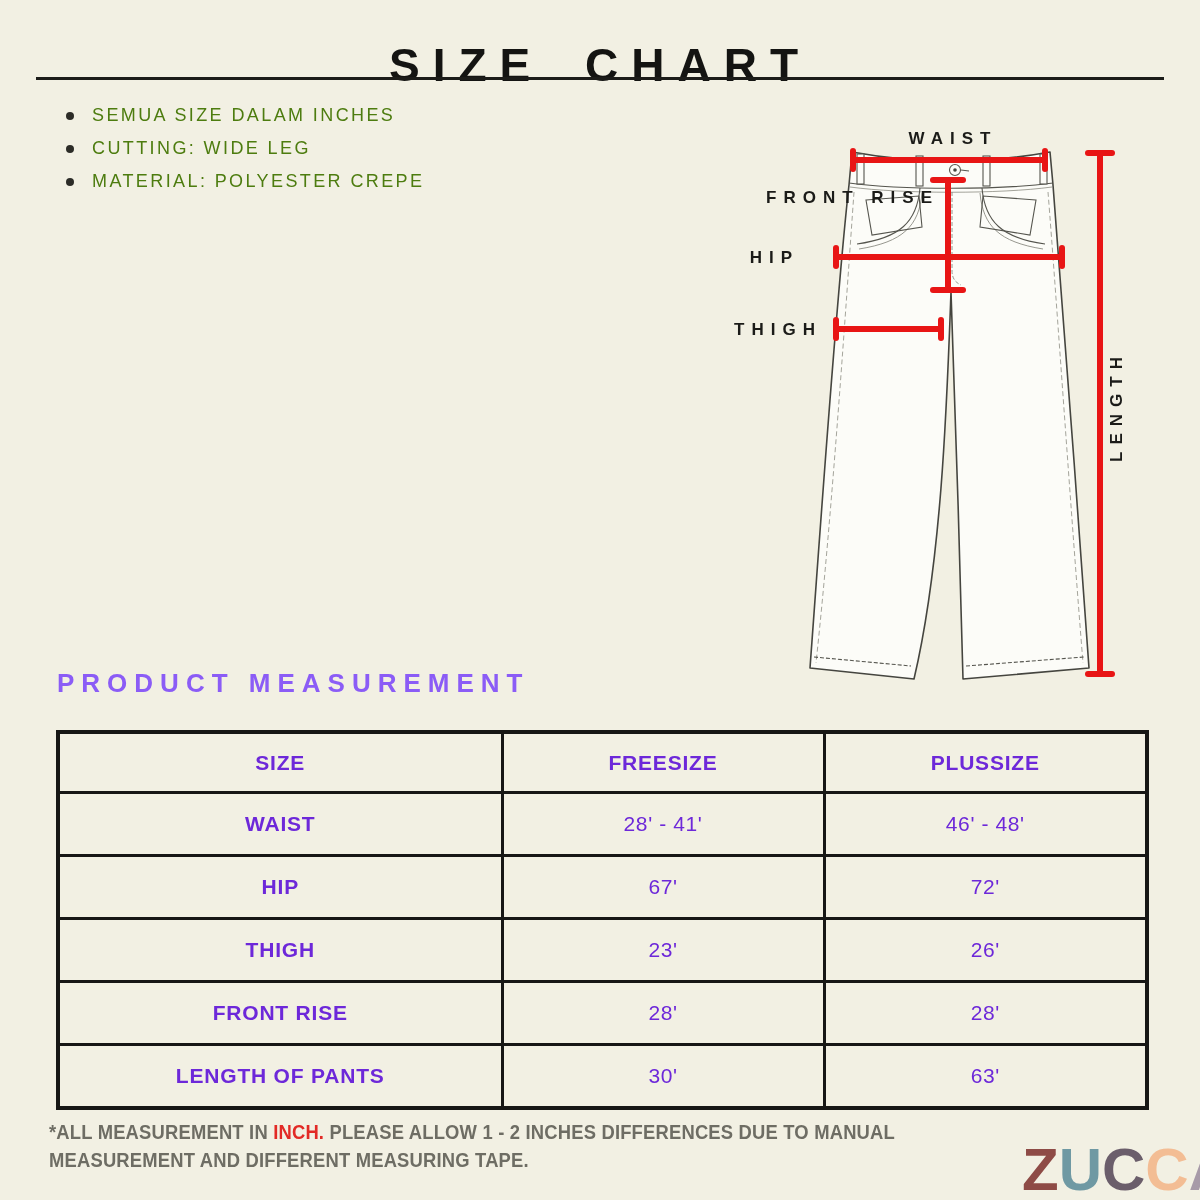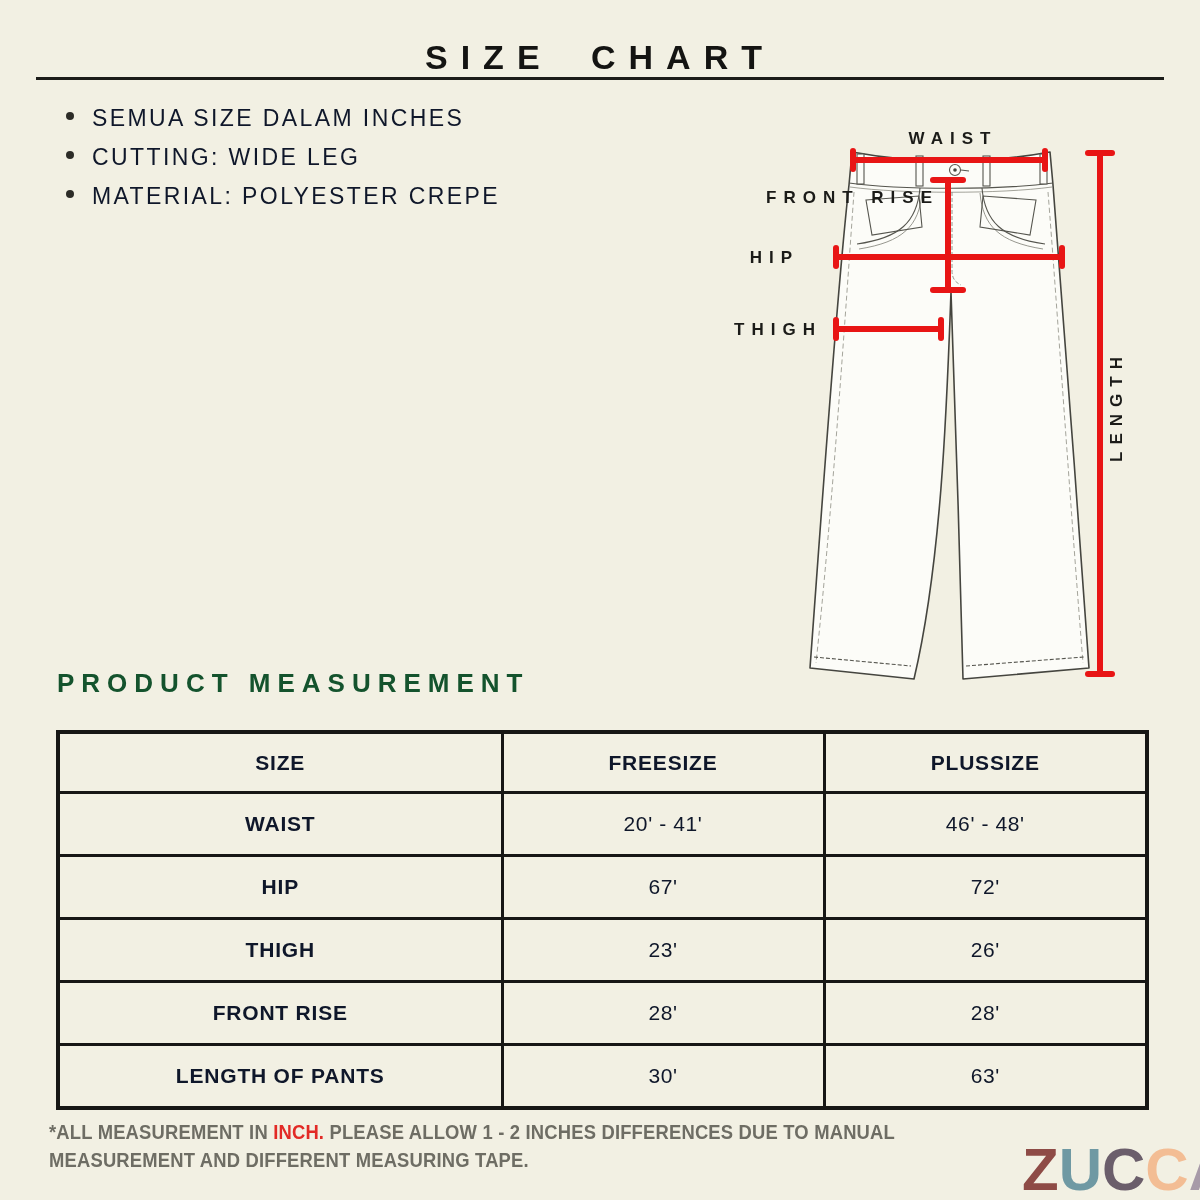--- a/index.html
+++ b/index.html
@@ -5,30 +5,30 @@
   html,body{margin:0;padding:0;}
   body{
     width:1200px;height:1200px;position:relative;overflow:hidden;
     background:#f2f0e3;
     font-family:"Liberation Sans", sans-serif;
     color:#1a1a17;
   }
   
   .page-title{
     position:absolute;top:38px;left:0;width:1200px;text-align:center;
-    font-size:34px;font-weight:700;letter-spacing:13px;word-spacing:16px;color:#141412;
+    font-size:46px;font-weight:700;letter-spacing:13px;word-spacing:16px;color:#141412;
   }
   .title-rule{
     position:absolute;top:77px;left:36px;width:1128px;height:3px;background:#1c1c19;
   }
   
   .notes{position:absolute;left:64px;top:105px;}
   .note-item{
     position:relative;padding-left:28px;margin-bottom:12px;
-    font-size:23px;letter-spacing:2.4px;color:#0f172a;font-weight:500;
+    font-size:18px;letter-spacing:2.4px;color:#4d7c0f;font-weight:500;
   }
   .note-item .dot{
     position:absolute;left:2px;top:7px;width:8px;height:8px;border-radius:50%;background:#2c2c27;
   }
   
   .diagram{position:absolute;left:700px;top:130px;width:460px;height:600px;}
   .diagram svg{position:absolute;left:0;top:0;}
   .measure-label{
     position:absolute;font-size:17px;font-weight:700;letter-spacing:7px;color:#1b1b18;white-space:nowrap;
   }
@@ -36,30 +36,30 @@
   .lbl-front-rise{right:221px;top:58px;}
   .lbl-hip{right:361px;top:118px;}
   .lbl-thigh{right:338px;top:190px;}
   .lbl-length{
     left:337px;top:266px;width:160px;text-align:center;
     transform:rotate(-90deg);transform-origin:center;
   }
   
   .section-heading{
     position:absolute;left:57px;top:668px;
-    font-size:26px;font-weight:700;letter-spacing:7px;color:#14532d;
+    font-size:26px;font-weight:700;letter-spacing:7px;color:#8b5cf6;
   }
   table.size-table{
     position:absolute;left:56px;top:730px;width:1089px;
     border-collapse:collapse;table-layout:fixed;
     background:#f2f0e3;
   }
   .size-table td{
     border:3px solid #171715;text-align:center;vertical-align:middle;
-    height:58px;font-size:21px;letter-spacing:0.6px;color:#0f172a;
+    height:58px;font-size:21px;letter-spacing:0.6px;color:#6d28d9;
   }
   .size-table tr.head td{height:55px;}
   .size-table td.bold{font-weight:700;letter-spacing:0.8px;}
   .size-table{border:4px solid #171715;}
   
   .footnote{position:absolute;left:49px;top:1118px;}
   .footnote .line{
     font-size:20px;font-weight:700;color:#6e6d64;letter-spacing:0.2px;line-height:28px;
     transform:scaleX(0.92);transform-origin:left center;white-space:nowrap;
   }
@@ -184,21 +184,21 @@
       <col style="width:323px">
     </colgroup>
   <tbody>
       <tr class="head">
     <td class="bold">SIZE</td>
     <td class="bold">FREESIZE</td>
     <td class="bold">PLUSSIZE</td>
   </tr>
   <tr>
     <td class="bold">WAIST</td>
-    <td>20' - 41'</td>
+    <td>28' - 41'</td>
     <td>46' - 48'</td>
   </tr>
   <tr>
     <td class="bold">HIP</td>
     <td>67'</td>
     <td>72'</td>
   </tr>
   <tr>
     <td class="bold">THIGH</td>
     <td>23'</td>

